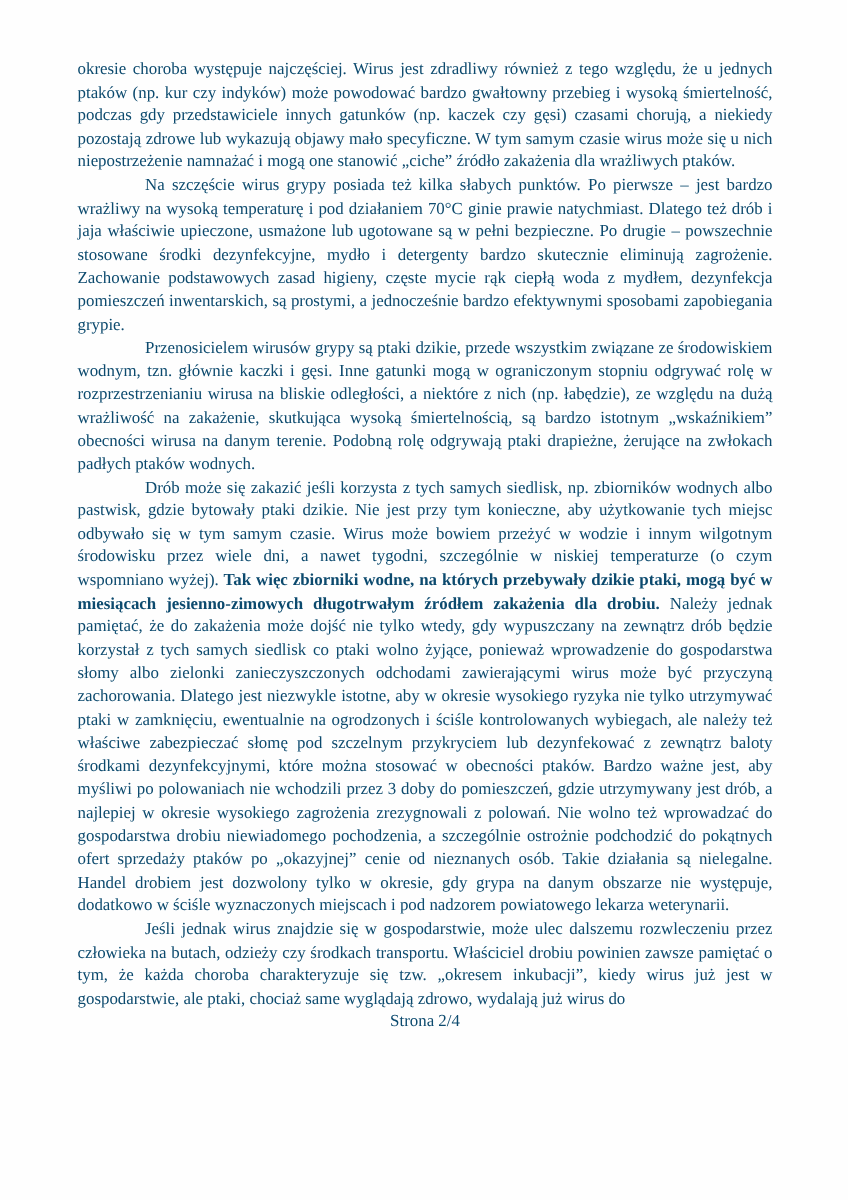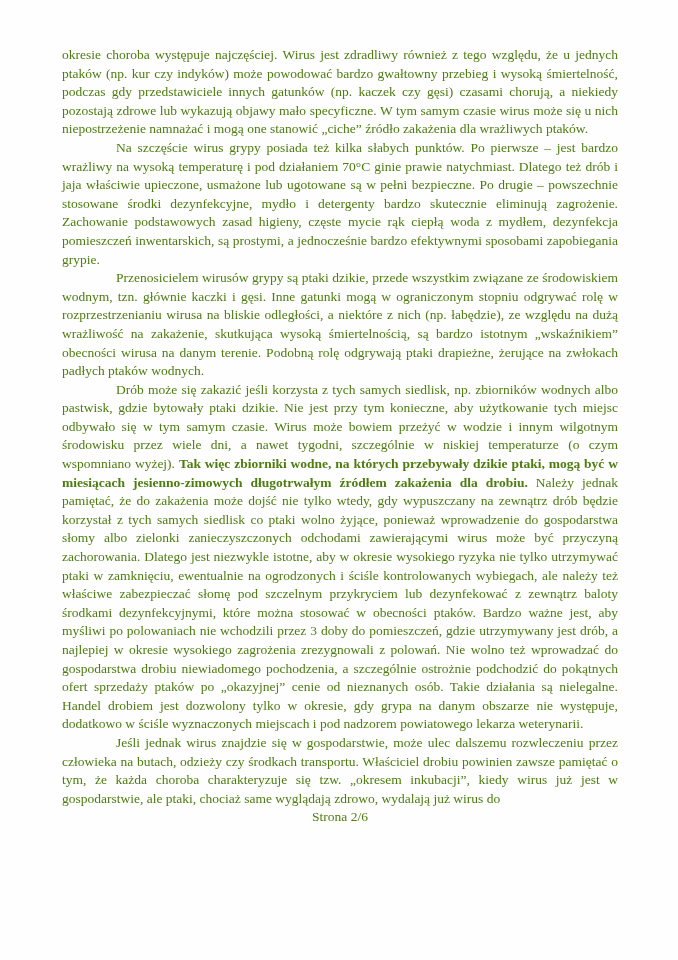--- a/index.html
+++ b/index.html
@@ -10,21 +10,21 @@
     .page {
       position: relative;
       box-sizing: border-box;
       width: 678px;
       height: 960px;
       background: #fefefe;
       padding: 46px 60px 0 62px;
       font-family: "Liberation Serif", "DejaVu Serif", serif;
       font-size: 13.5px;
       line-height: 18.6px;
-      color: #4d7c0f;
+      color: #0c4a6e;
       overflow: hidden;
     }
     p.body-text {
       margin: 0;
       text-align: justify;
       text-justify: inter-word;
     }
     p.indent {
       text-indent: 54px;
     }
@@ -50,15 +50,15 @@
 
   <p class="body-text indent">Na szczęście wirus grypy posiada też kilka słabych punktów. Po pierwsze – jest bardzo wrażliwy na wysoką temperaturę i pod działaniem 70°C ginie prawie natychmiast. Dlatego też drób i jaja właściwie upieczone, usmażone lub ugotowane są w pełni bezpieczne. Po drugie – powszechnie stosowane środki dezynfekcyjne, mydło i detergenty bardzo skutecznie eliminują zagrożenie. Zachowanie podstawowych zasad higieny, częste mycie rąk ciepłą woda z mydłem, dezynfekcja pomieszczeń inwentarskich, są prostymi, a jednocześnie bardzo efektywnymi sposobami zapobiegania grypie.</p>
 
 
   <p class="body-text indent">Przenosicielem wirusów grypy są ptaki dzikie, przede wszystkim związane ze środowiskiem wodnym, tzn. głównie kaczki i gęsi. Inne gatunki mogą w ograniczonym stopniu odgrywać rolę w rozprzestrzenianiu wirusa na bliskie odległości, a niektóre z nich (np. łabędzie), ze względu na dużą wrażliwość na zakażenie, skutkująca wysoką śmiertelnością, są bardzo istotnym „wskaźnikiem” obecności wirusa na danym terenie. Podobną rolę odgrywają ptaki drapieżne, żerujące na zwłokach padłych ptaków wodnych.</p>
 
   <p class="body-text indent"><span>Drób może się zakazić jeśli korzysta z tych samych siedlisk, np. zbiorników wodnych albo pastwisk, gdzie bytowały ptaki dzikie. Nie jest przy tym konieczne, aby użytkowanie tych miejsc odbywało się w tym samym czasie. Wirus może bowiem przeżyć w wodzie i innym wilgotnym środowisku przez wiele dni, a nawet tygodni, szczególnie w niskiej temperaturze (o czym wspomniano wyżej). </span><strong>Tak więc zbiorniki wodne, na których przebywały dzikie ptaki, mogą być w miesiącach jesienno-zimowych długotrwałym źródłem zakażenia dla drobiu.</strong><span> Należy jednak pamiętać, że do zakażenia może dojść nie tylko wtedy, gdy wypuszczany na zewnątrz drób będzie korzystał z tych samych siedlisk co ptaki wolno żyjące, ponieważ wprowadzenie do gospodarstwa słomy albo zielonki zanieczyszczonych odchodami zawierającymi wirus może być przyczyną zachorowania. Dlatego jest niezwykle istotne, aby w okresie wysokiego ryzyka nie tylko utrzymywać ptaki w zamknięciu, ewentualnie na ogrodzonych i ściśle kontrolowanych wybiegach, ale należy też właściwe zabezpieczać słomę pod szczelnym przykryciem lub dezynfekować z zewnątrz baloty środkami dezynfekcyjnymi, które można stosować w obecności ptaków. Bardzo ważne jest, aby myśliwi po polowaniach nie wchodzili przez 3 doby do pomieszczeń, gdzie utrzymywany jest drób, a najlepiej w okresie wysokiego zagrożenia zrezygnowali z polowań. Nie wolno też wprowadzać do gospodarstwa drobiu niewiadomego pochodzenia, a szczególnie ostrożnie podchodzić do pokątnych ofert sprzedaży ptaków po „okazyjnej” cenie od nieznanych osób. Takie działania są nielegalne. Handel drobiem jest dozwolony tylko w okresie, gdy grypa na danym obszarze nie występuje, dodatkowo w ściśle wyznaczonych miejscach i pod nadzorem powiatowego lekarza weterynarii.</span></p>
 
   <p class="body-text indent">Jeśli jednak wirus znajdzie się w gospodarstwie, może ulec dalszemu rozwleczeniu przez człowieka na butach, odzieży czy środkach transportu. Właściciel drobiu powinien zawsze pamiętać o tym, że każda choroba charakteryzuje się tzw. „okresem inkubacji”, kiedy wirus już jest w gospodarstwie, ale ptaki, chociaż same wyglądają zdrowo, wydalają już wirus do</p>
 
-  <p class="footer">Strona 2/6</p>
+  <p class="footer">Strona 2/4</p>
 
 </div>
 
 </body></html>

